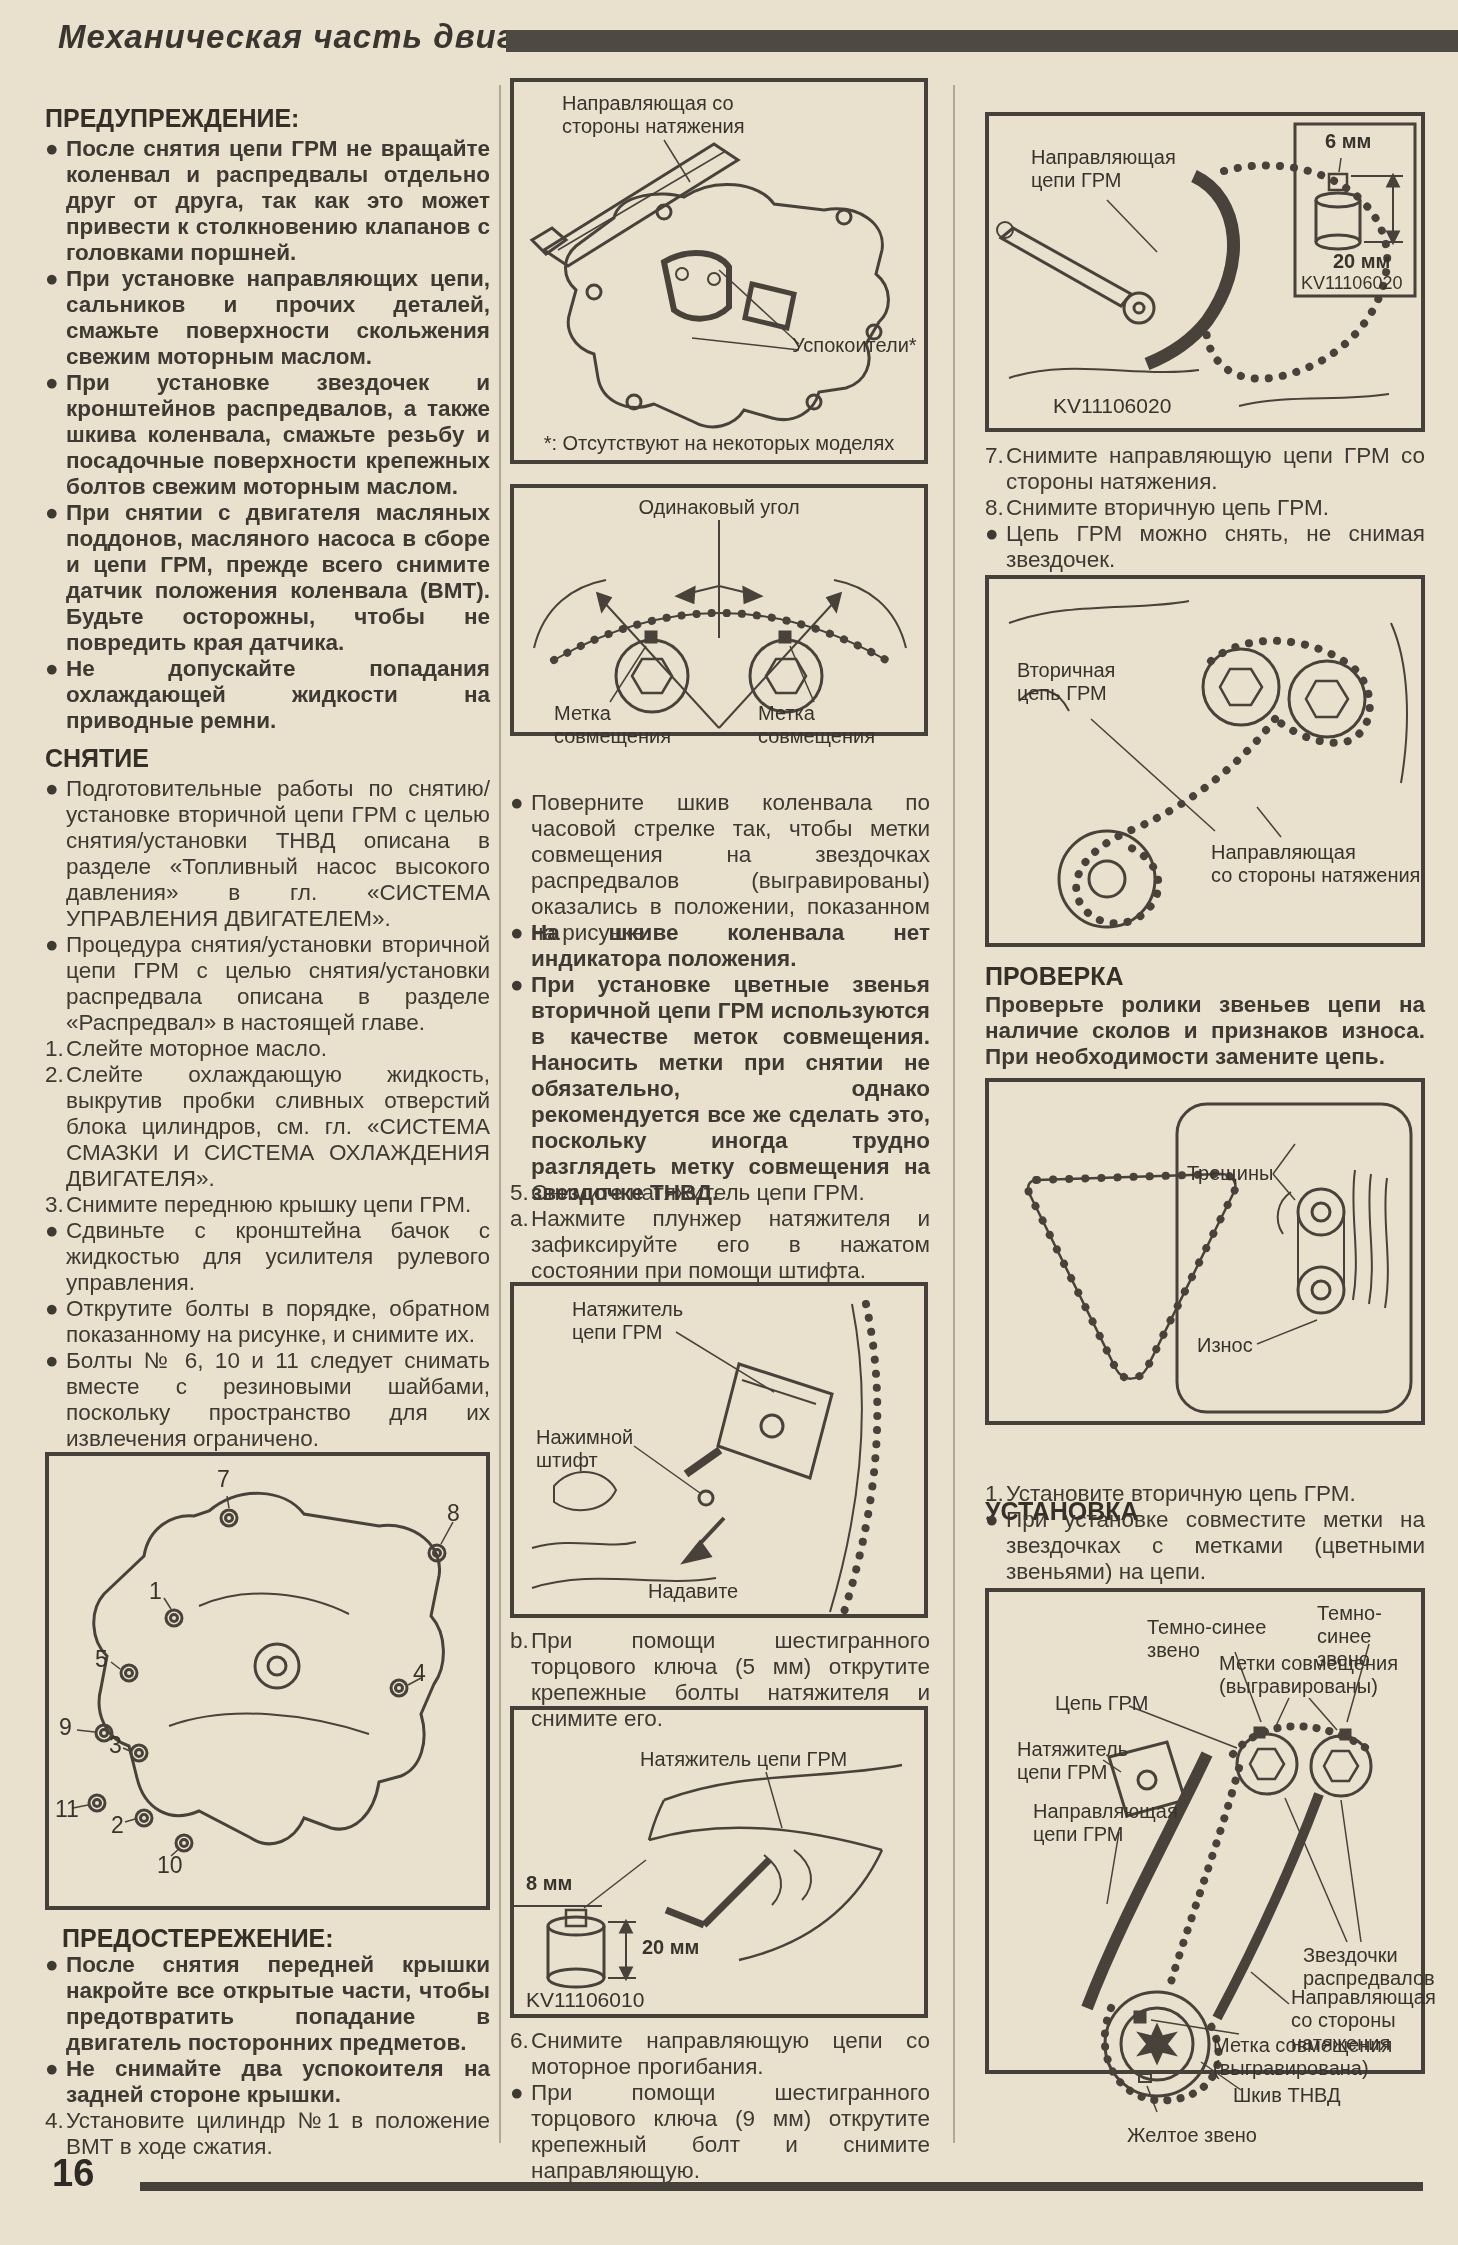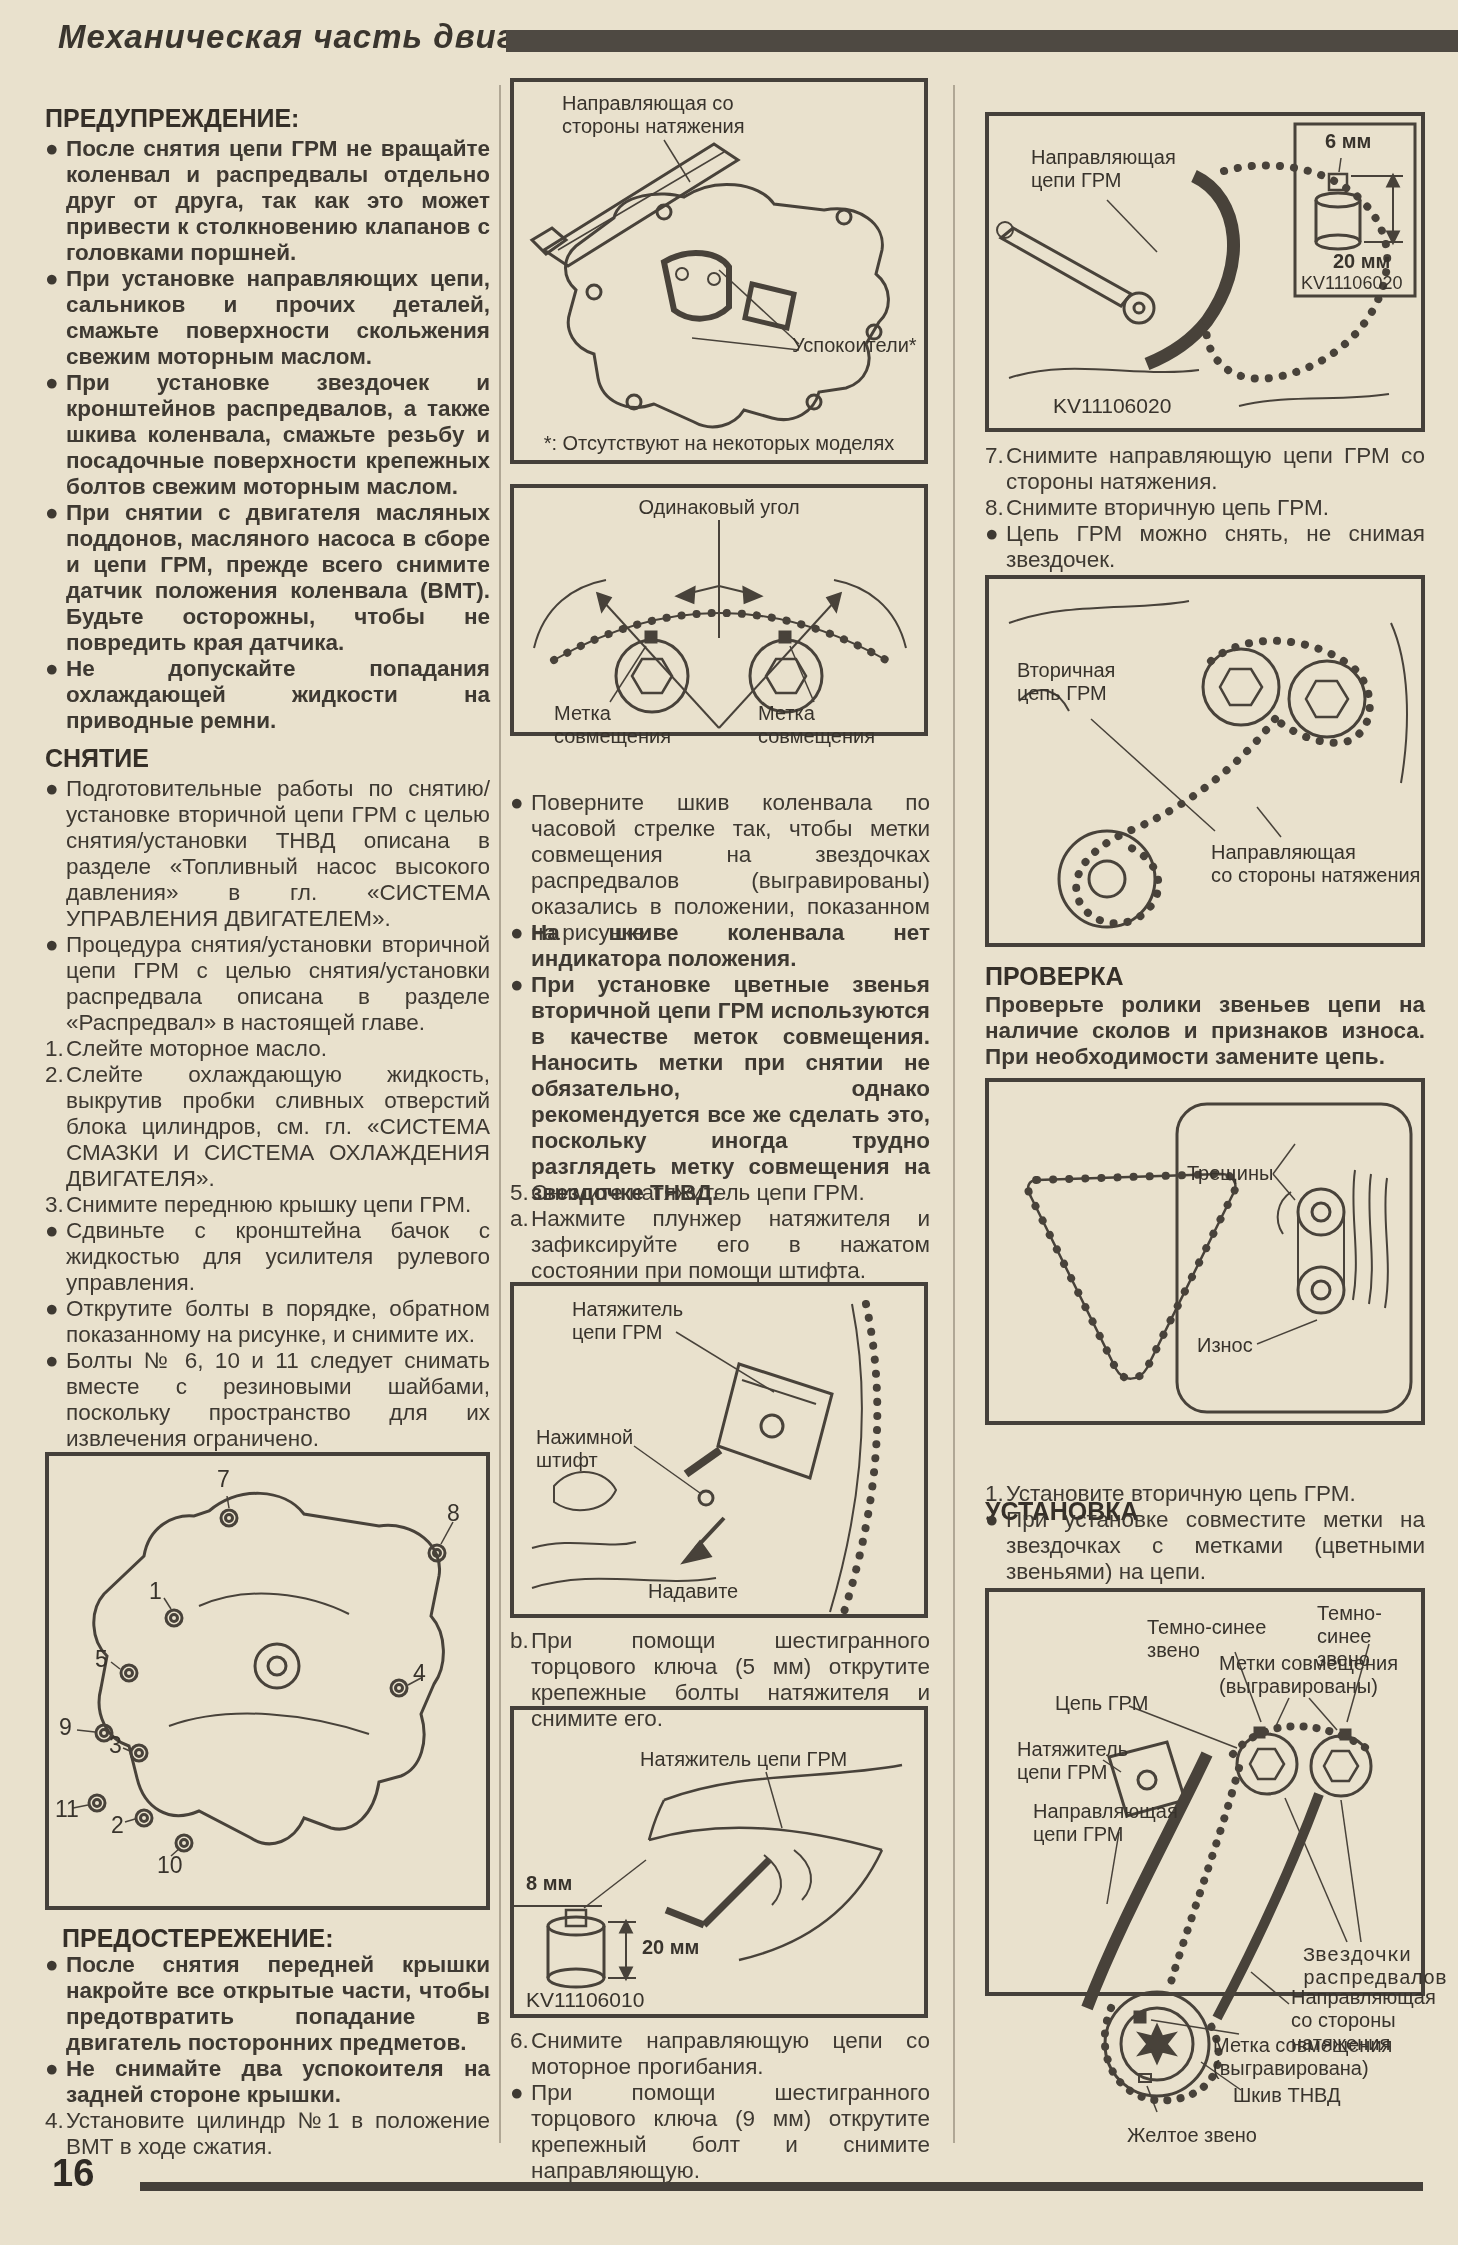--- a/index.html
+++ b/index.html
@@ -410,21 +410,21 @@
 <div class="h" style="left:985px; top:1497px;">УСТАНОВКА</div>
 <div class="par" style="left:985px; top:1481px; width:440px;">
     <span class="mark">1.</span>
     <span class="txt">Установите вторичную цепь ГРМ.</span>
   </div>
 <div class="par" style="left:985px; top:1507px; width:440px;">
     <span class="mark">●</span>
     <span class="txt">При установке совместите метки на звездочках с метками (цветными звеньями) на цепи.</span>
   </div>
 
-<div class="box" style="left:985px; top:1588px; width:440px; height:408px;">
+<div class="box" style="left:985px; top:1588px; width:440px; height:486px;">
   <svg width="432" height="546" viewBox="0 0 432 546" fill="none" stroke="#48423a" stroke-width="3">
     <line x1="246" y1="60" x2="272" y2="130" stroke-width="1.5"></line>
     <line x1="380" y1="52" x2="358" y2="130" stroke-width="1.5"></line>
     <line x1="300" y1="106" x2="286" y2="136" stroke-width="1.5"></line>
     <line x1="320" y1="106" x2="348" y2="138" stroke-width="1.5"></line>
     <line x1="140" y1="114" x2="248" y2="156" stroke-width="1.5"></line>
     <circle cx="278" cy="172" r="30"></circle>
     <polygon points="295,172 286,187 269,187 261,172 269,157 286,157" stroke-width="2.5"></polygon>
     <circle cx="352" cy="174" r="30"></circle>
     <polygon points="369,174 360,189 343,189 335,174 343,159 360,159" stroke-width="2.5"></polygon>
@@ -455,21 +455,21 @@
 звено</div>
   <div class="lbl" style="left:328px; top:10px;">Темно-синее
 звено</div>
   <div class="lbl" style="left:230px; top:60px;">Метки совмещения
 (выгравированы)</div>
   <div class="lbl" style="left:66px; top:100px;">Цепь ГРМ</div>
   <div class="lbl" style="left:28px; top:146px;">Натяжитель
 цепи ГРМ</div>
   <div class="lbl" style="left:44px; top:208px;">Направляющая
 цепи ГРМ</div>
-  <div class="lbl" style="left:314px; top:352px;font-family:Liberation Mono, monospace;">Звездочки
+  <div class="lbl" style="left:314px; top:352px;">Звездочки
 распредвалов</div>
   <div class="lbl" style="left:302px; top:394px;">Направляющая
 со стороны
 натяжения</div>
   <div class="lbl" style="left:224px; top:442px;">Метка совмещения
 (выгравирована)</div>
   <div class="lbl" style="left:244px; top:492px;">Шкив ТНВД</div>
   <div class="lbl" style="left:126px; top:532px;margin-left:12px;">Желтое звено</div>
 </div>
 

